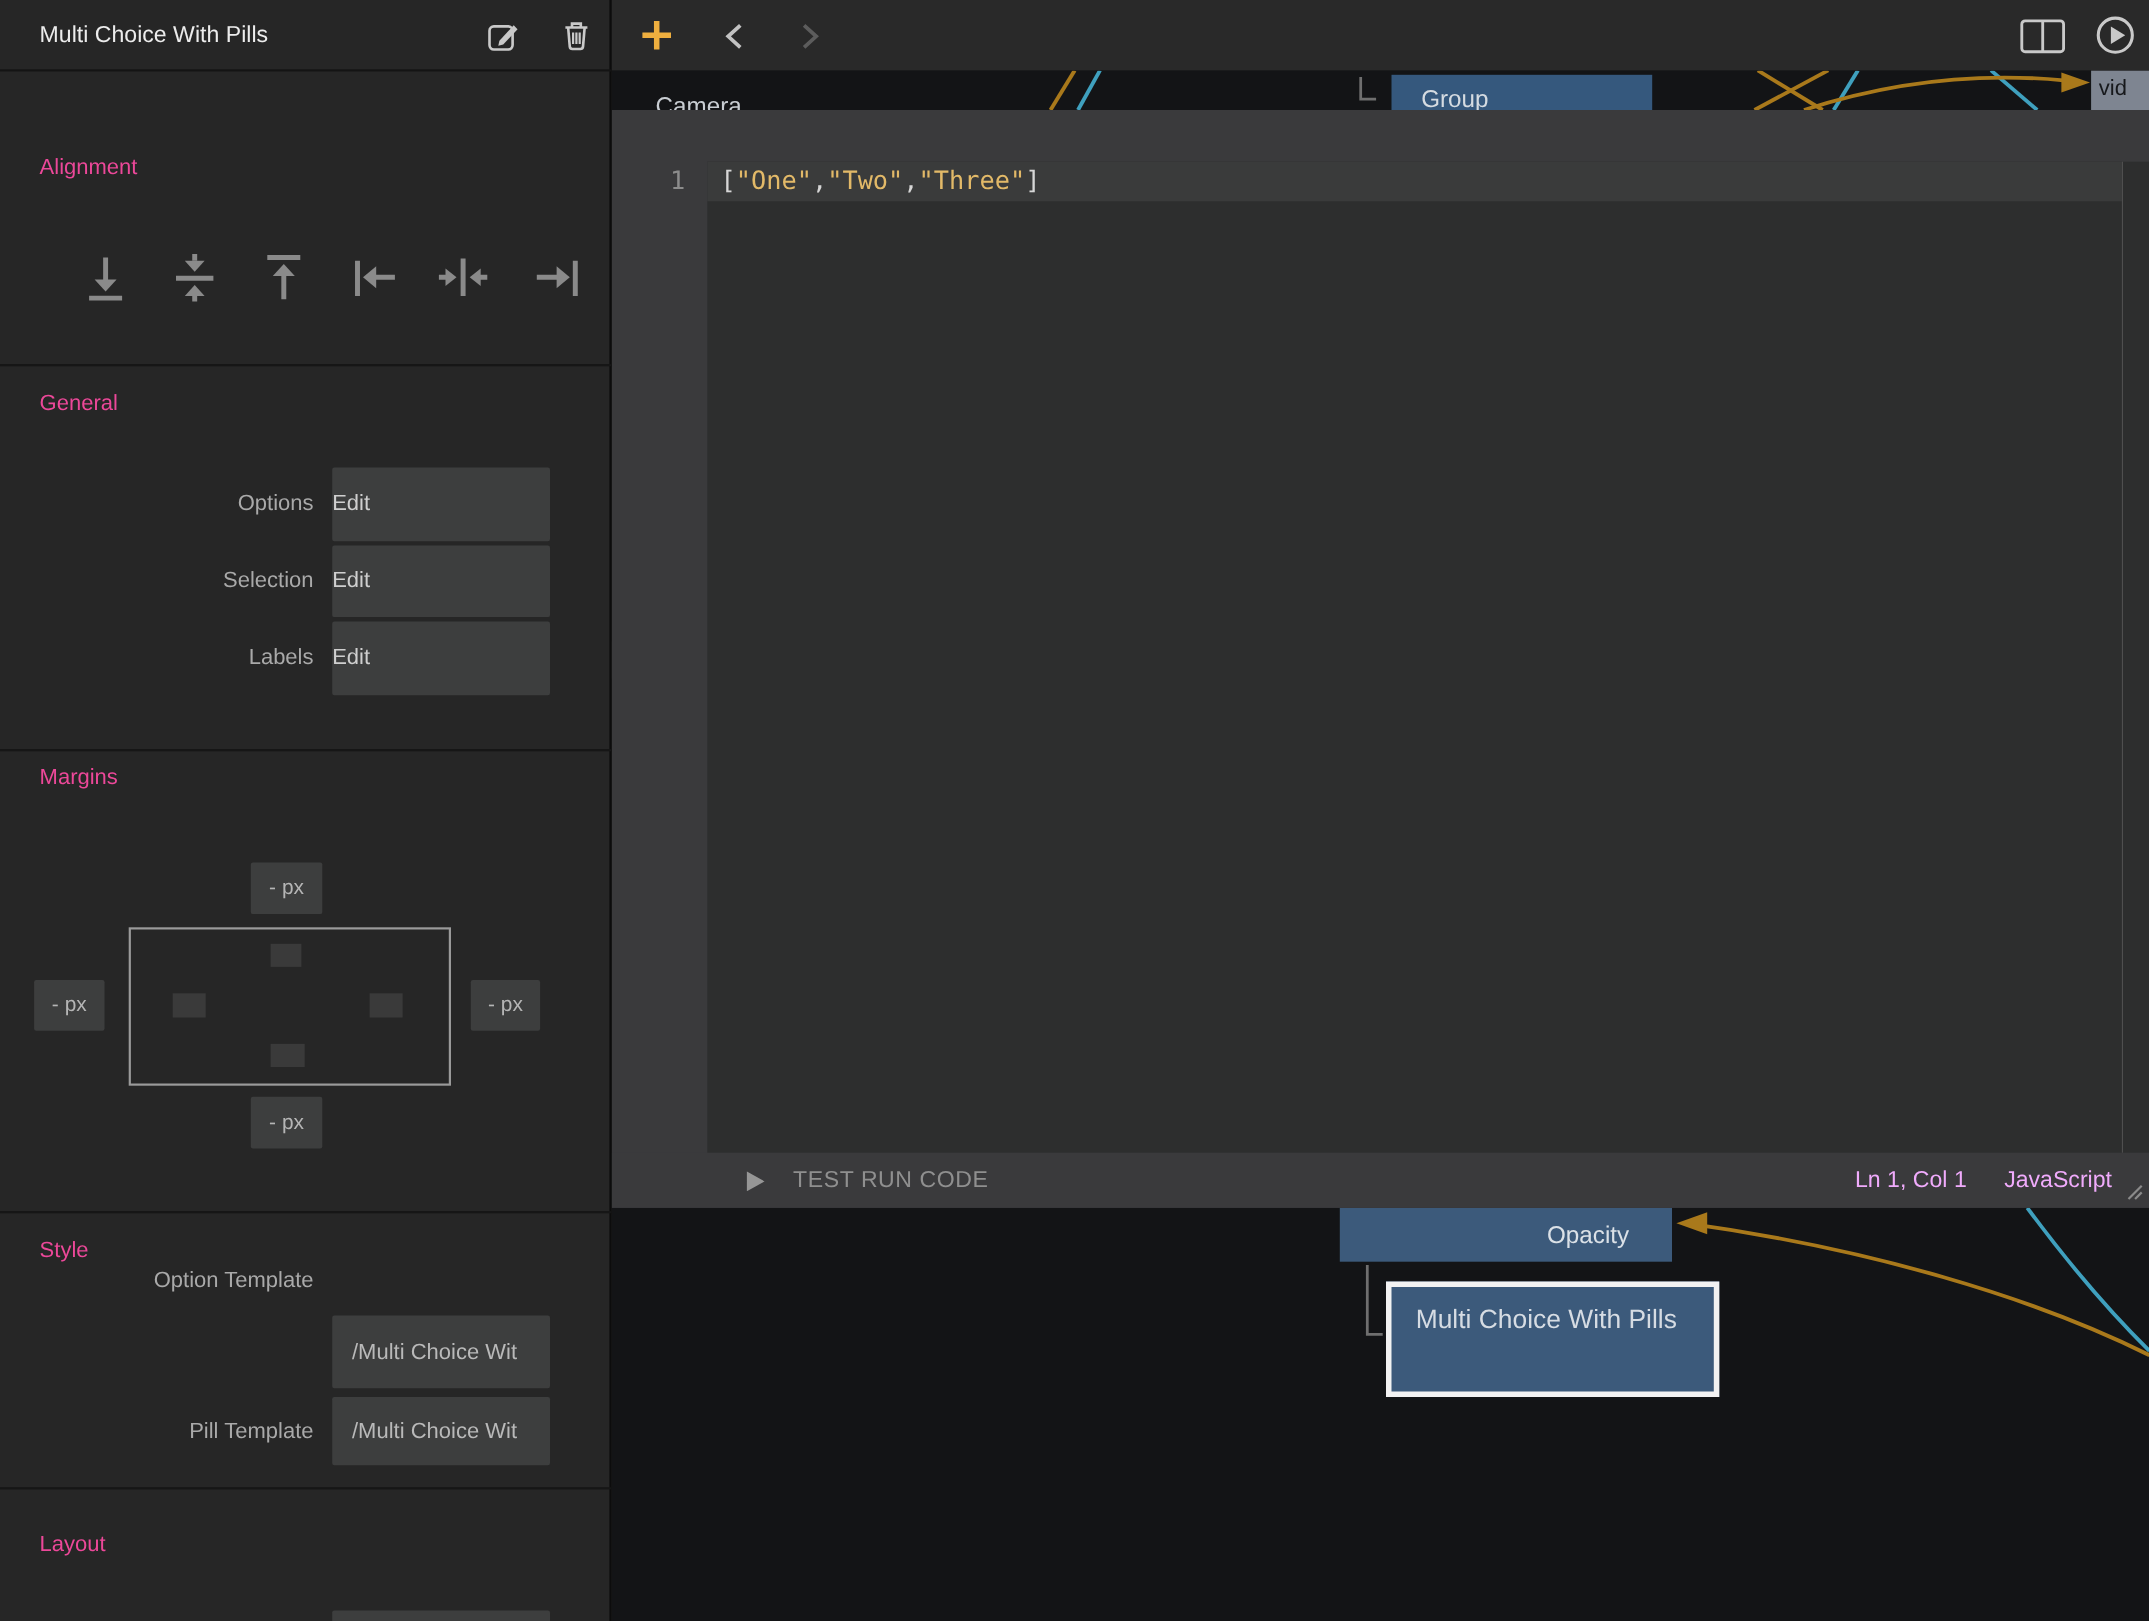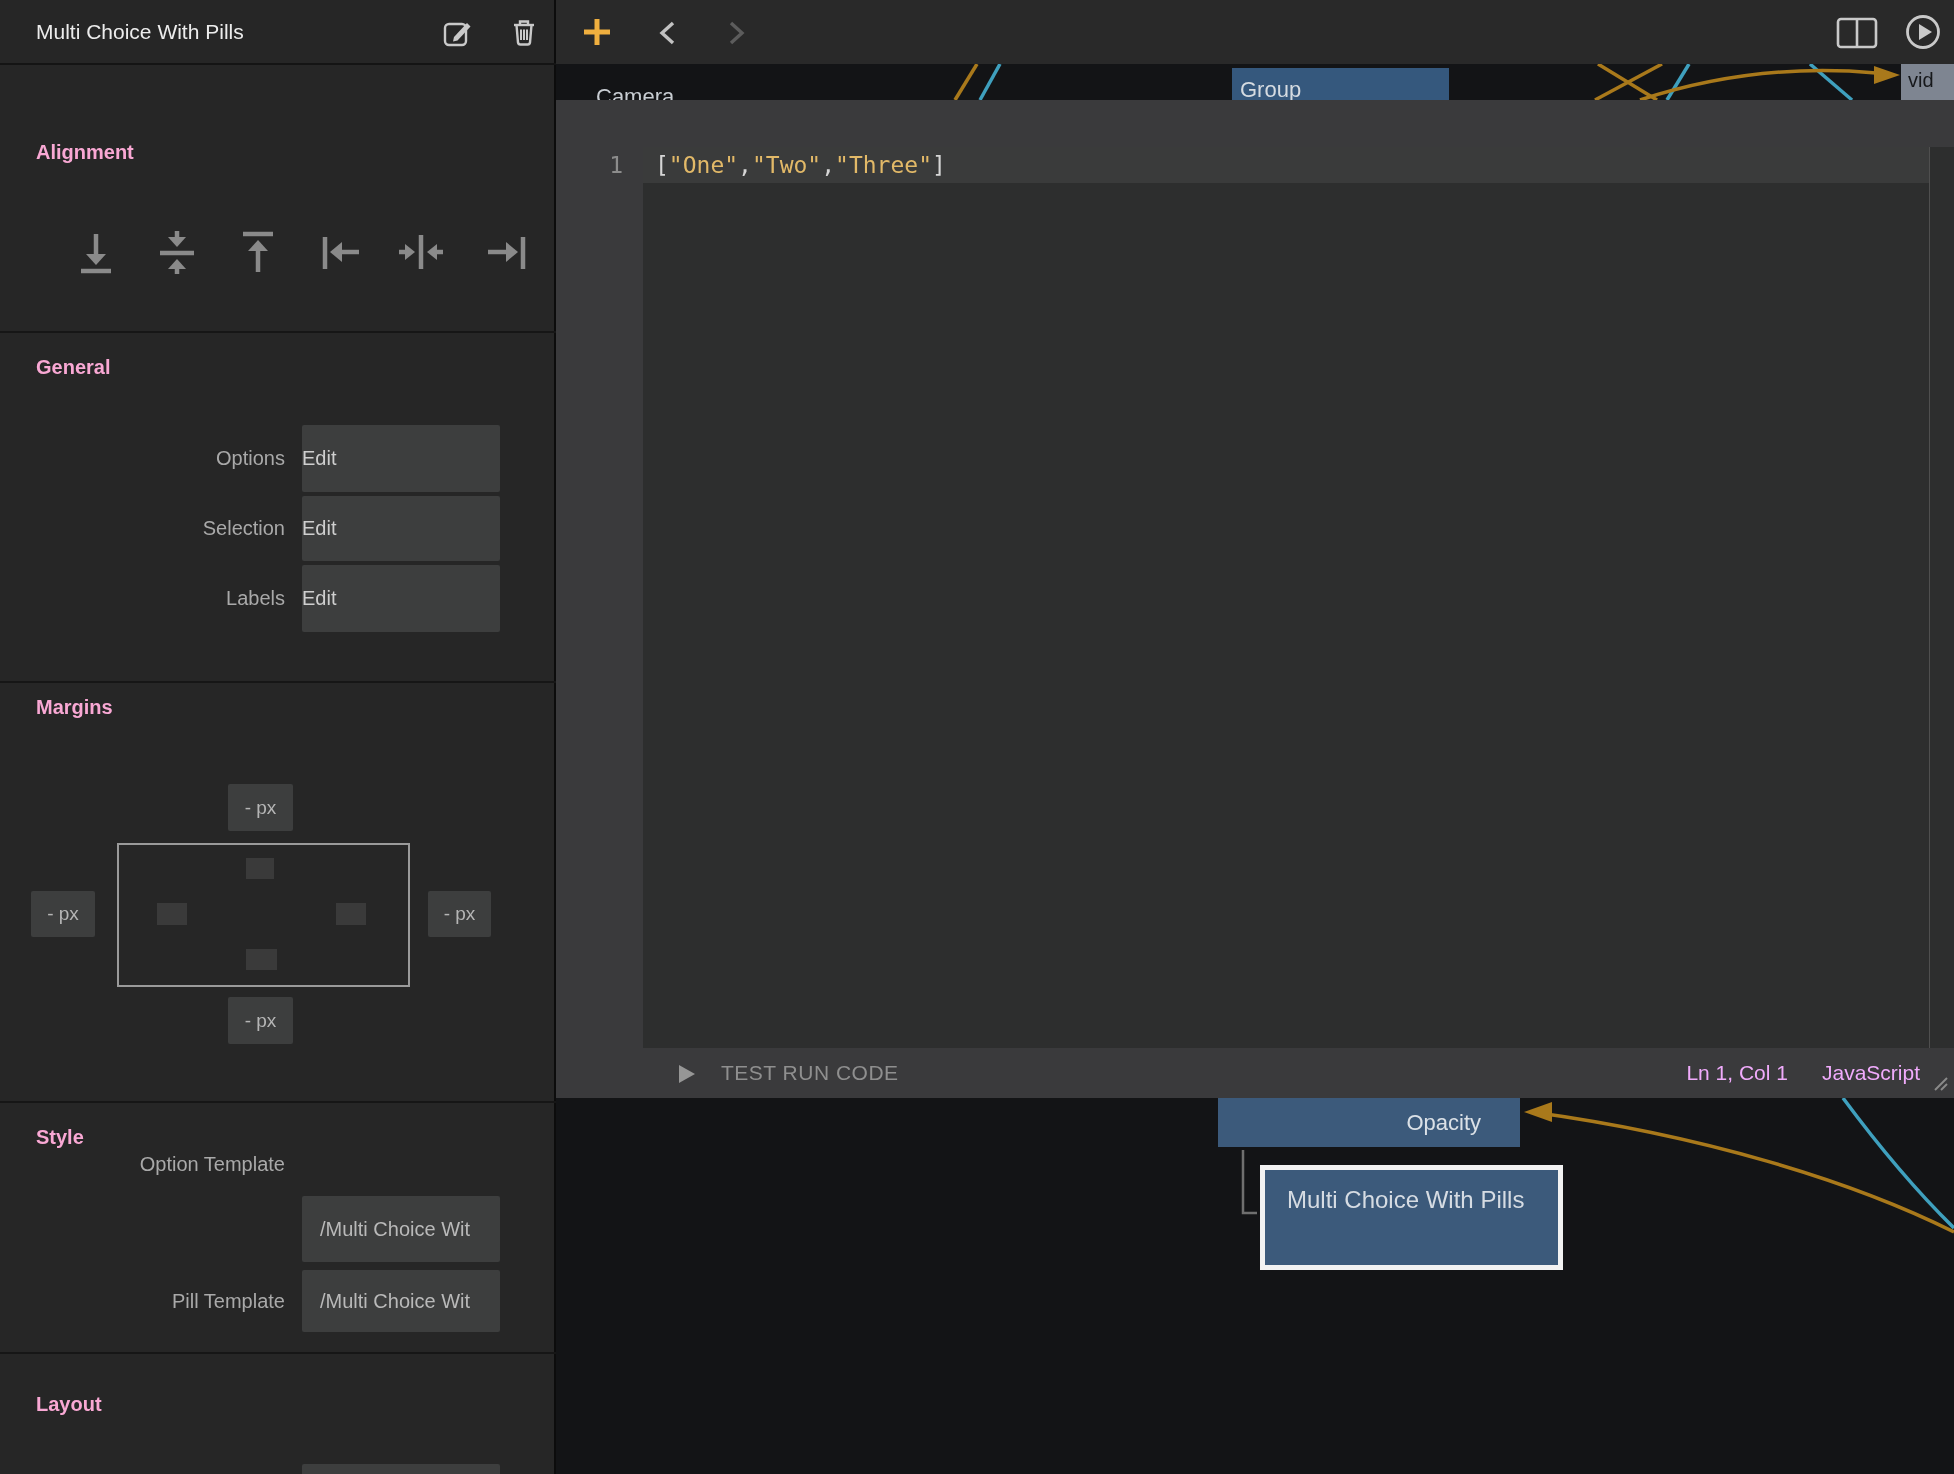--- a/index.html
+++ b/index.html
@@ -5,21 +5,21 @@
   html,body{margin:0;padding:0;background:#131416;width:1954px;height:1474px;overflow:hidden;
             font-family:"Liberation Sans", sans-serif;}
   .abs{position:absolute;}
   
   #sidebar{position:absolute;left:0;top:0;width:556px;height:1474px;background:#262626;
            box-shadow:inset -2px 0 0 #0c0c0c;overflow:hidden;z-index:3;}
   #titlebar{position:absolute;left:0;top:0;width:556px;height:63px;border-bottom:2px solid #141414;}
   #titlebar .title{position:absolute;left:36px;top:0;line-height:63px;font-size:21px;color:#ececec;}
   .tb-icon{position:absolute;top:16px;width:32px;height:32px;cursor:pointer;}
   .divider{position:absolute;left:0;width:556px;height:2px;background:#161616;}
-  .heading{position:absolute;left:36px;font-size:20px;font-weight:bold;color:#f9a8d4;}
+  .heading{position:absolute;left:36px;font-size:20px;font-weight:normal;color:#ec4899;}
   .row-label{position:absolute;left:0;width:285px;text-align:right;font-size:20px;color:#a9a9a9;}
   .btn{position:absolute;left:302px;width:198px;background:#3d3e3e;border-radius:2px;
        color:#cfcfcf;font-size:20px;text-align:left;cursor:pointer;}
   .px-btn{position:absolute;background:#3d3e3e;border-radius:2px;color:#b5b5b5;font-size:19px;
           text-align:center;cursor:pointer;}
   .handle{position:absolute;background:#3a3a3a;}
   .align-icon{position:absolute;top:228px;width:48px;height:48px;cursor:pointer;}
   .value-btn{white-space:nowrap;overflow:hidden;text-align:left;padding-left:18px;box-sizing:border-box;}
   
   #toolbar{position:absolute;left:556px;top:0;width:1398px;height:64px;background:#292929;z-index:2;}
@@ -172,21 +172,21 @@
     <line x1="1254" y1="0" x2="1296" y2="36" stroke="#3FA0BE" stroke-width="3.5"></line>
     <path d="M1084,36 Q1200,-2 1320,9" fill="none" stroke="#A9791B" stroke-width="3.5"></path>
     <polygon points="1344,11 1318,2 1318,20" fill="#A9791B"></polygon>
 
     <path d="M1287,1034 Q1344,1111 1398,1164" fill="none" stroke="#3FA0BE" stroke-width="3.5"></path>
     <path d="M976,1048 C1144,1071 1294,1116 1398,1168" fill="none" stroke="#A9791B" stroke-width="3.5"></path>
     <polygon points="968,1048 996,1038 996,1058" fill="#A9791B"></polygon>
   </svg>
 
   <div class="node" style="left:40px;top:20px;color:#c8cdd2">Camera</div>
-  <div class="node" style="left:676px;top:4px;width:217px;height:44px;background:#35587D;line-height:44px;padding-left:8px;box-sizing:border-box">Group</div>
+  <div class="node" style="left:709px;top:4px;width:237px;height:44px;background:#35587D;line-height:44px;padding-left:27px;box-sizing:border-box">Group</div>
   <div class="node" style="left:1345px;top:-6px;width:53px;height:44px;background:#7e8591;color:#16181b;font-size:20px;line-height:44px;padding-left:7px;box-sizing:border-box">vid</div>
   <div class="node" style="left:662px;top:1034px;width:302px;height:49px;background:#3C5A7B;line-height:49px;text-align:right;padding-right:39px;box-sizing:border-box;color:#dbe1e7">Opacity</div>
   <div class="node" style="left:704px;top:1101px;width:303px;height:105px;background:#3C5A7B;border:5px solid #f2f2f2;box-sizing:border-box;padding:13px 20px 0 22px;font-size:24px;line-height:33px;color:#d6dce3">Multi Choice With Pills</div>
 </div>
 
 <div id="editor">
   <div class="notch"></div>
   <div id="gutter-num">1</div>
   <div id="code-area">
     <div id="active-line"></div>

